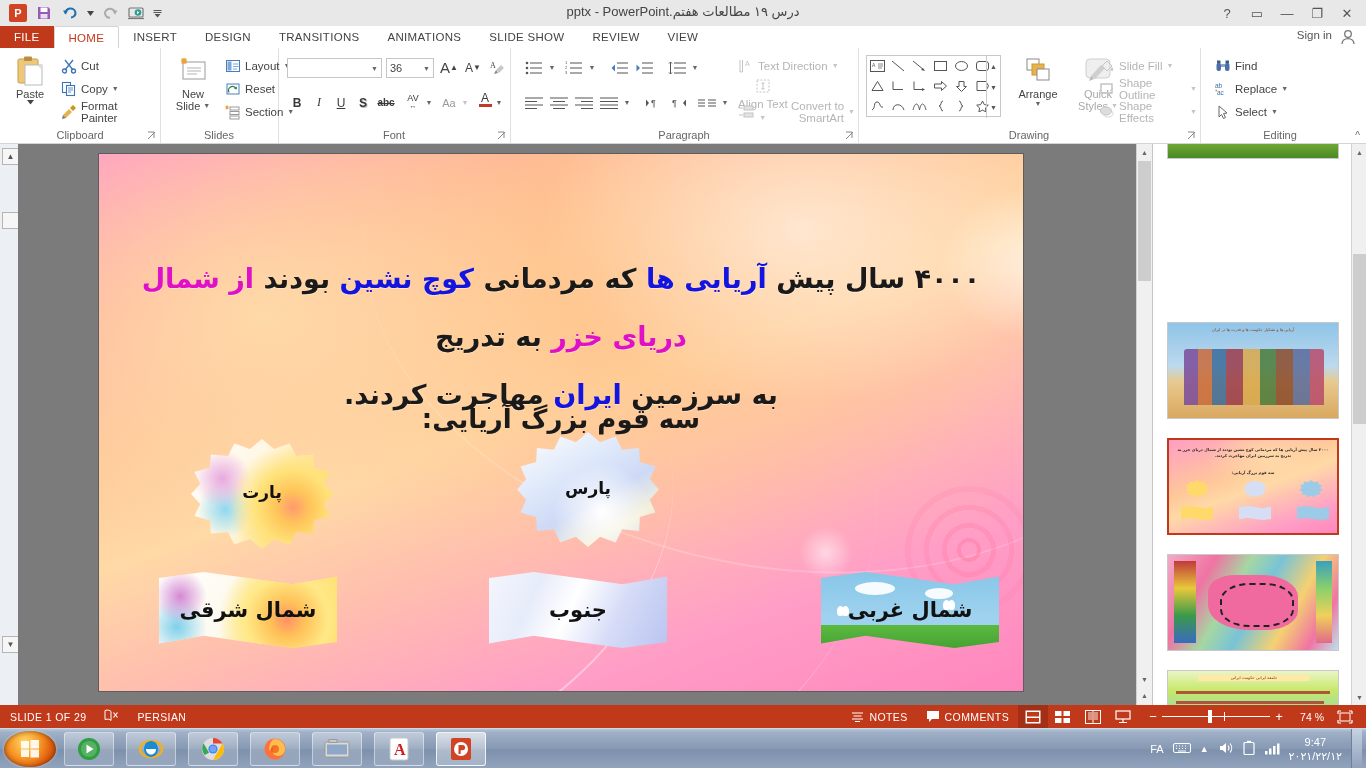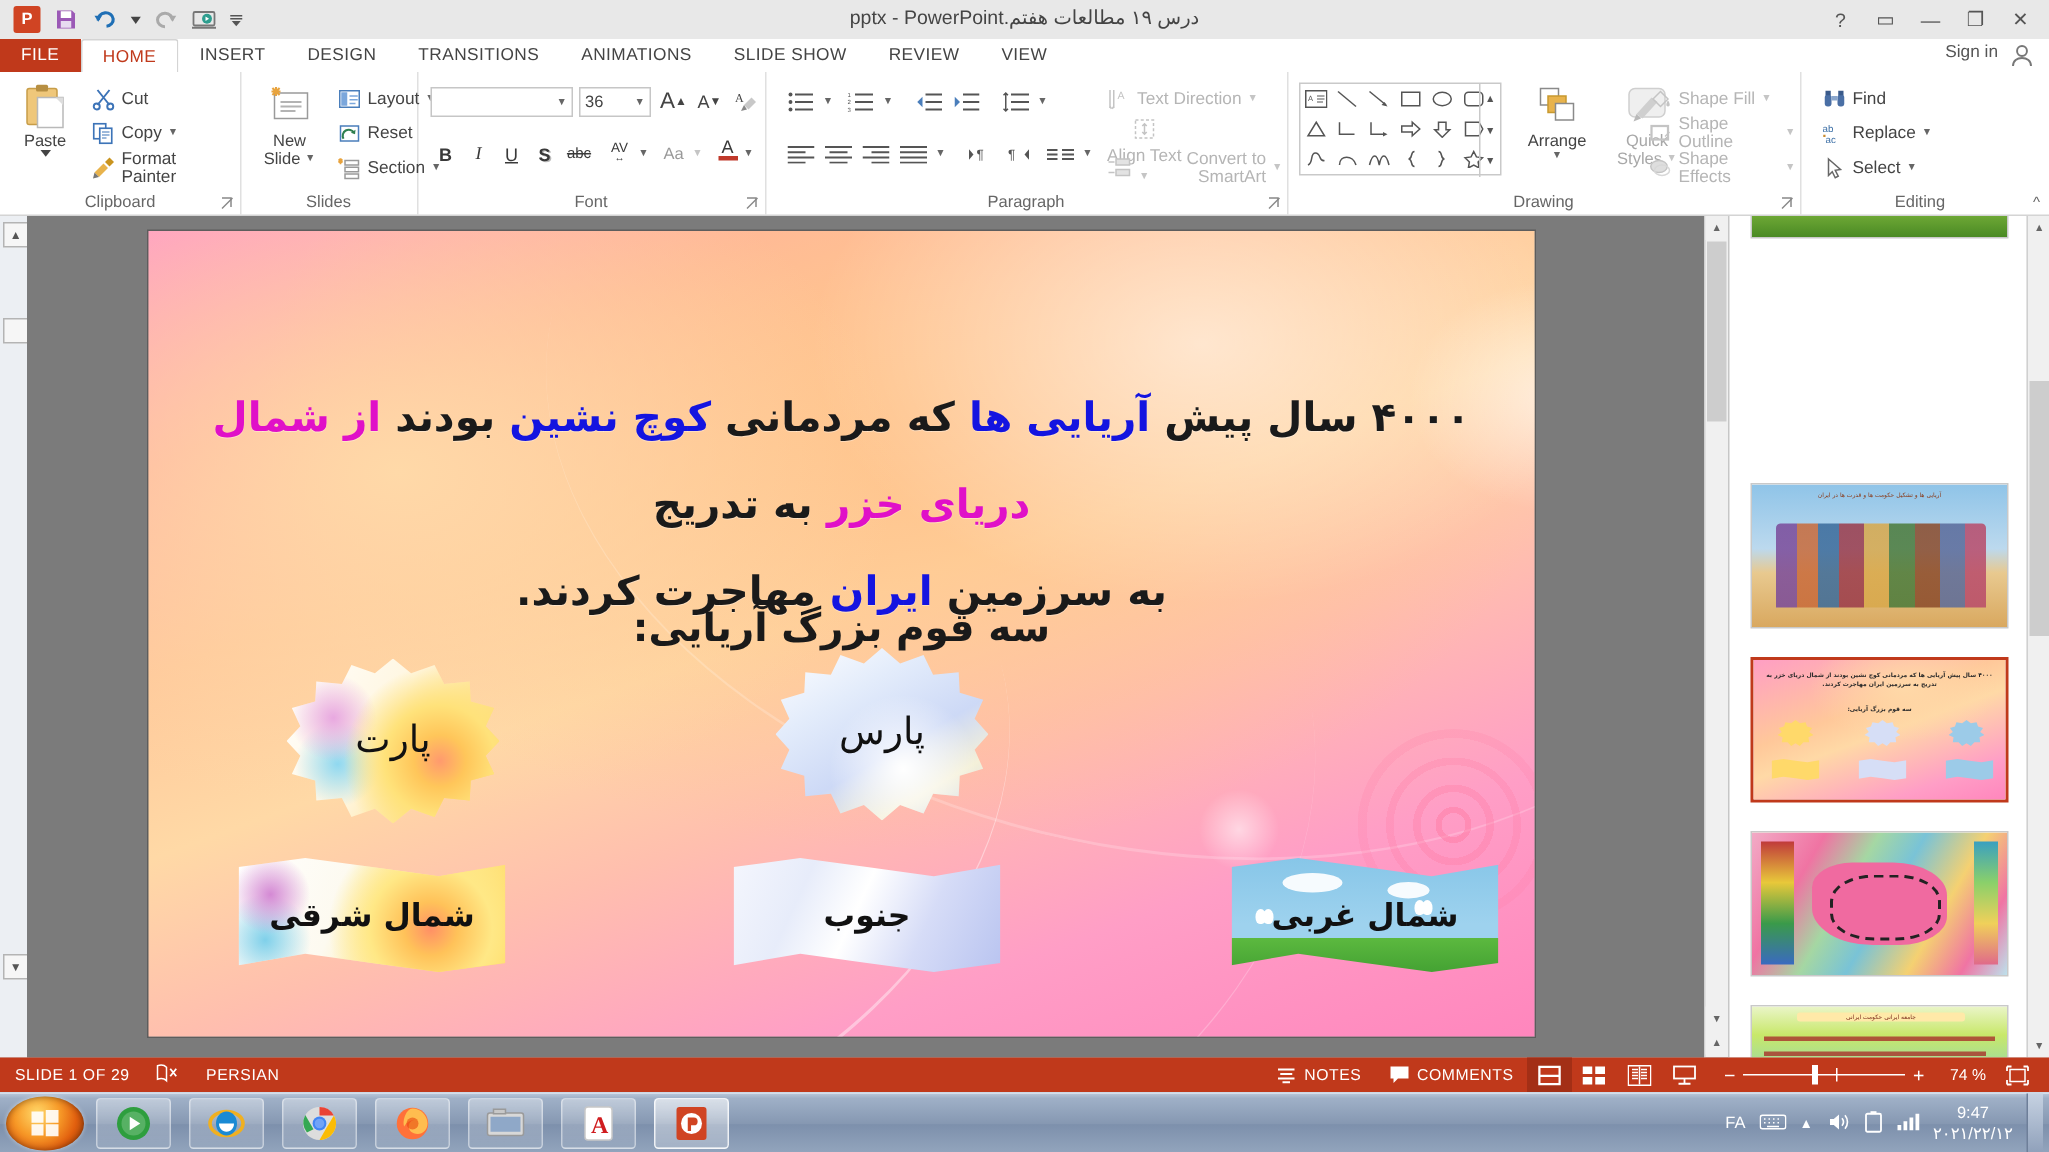--- a/index.html
+++ b/index.html
@@ -88,21 +88,21 @@
          text-shadow:0 1px 0 rgba(255,255,255,.35);}
   .seg-blue{color:#1414e0;}
   .seg-magenta{color:#e010c8;}
   .line3{left:24px;top:250px;width:876px;font-size:26px;color:#1a1a1a;}
 
   .star{position:absolute;display:flex;align-items:center;justify-content:center;
         clip-path:polygon(50% 0%,58.5% 9%,69.5% 4%,74% 15.5%,86% 14%,86.5% 26%,97.5% 30%,93.5% 41%,
                           100% 50%,93.5% 59%,97.5% 70%,86.5% 74%,86% 86%,74% 84.5%,69.5% 96%,58.5% 91%,
                           50% 100%,41.5% 91%,30.5% 96%,26% 84.5%,14% 86%,13.5% 74%,2.5% 70%,6.5% 59%,
                           0% 50%,6.5% 41%,2.5% 30%,13.5% 26%,14% 14%,26% 15.5%,30.5% 4%,41.5% 9%);}
-  .star .lab{font-size:25px;font-weight:normal;color:#111;direction:rtl;
+  .star .lab{font-size:17px;font-weight:bold;color:#111;direction:rtl;
              font-family:"DejaVu Sans","Liberation Sans",sans-serif;
              transform:translateY(-2px);}
 
   .star-a{background:
       radial-gradient(circle at 72% 62%, #ff9a6e 0%, #ffc65a 14%, #ffe27a 30%, rgba(255,240,170,0) 52%),
       radial-gradient(circle at 22% 36%, #e8a8e0 0%, rgba(240,190,235,0) 22%),
       radial-gradient(circle at 24% 64%, #8fd8f0 0%, rgba(150,216,240,0) 22%),
       linear-gradient(120deg,#ffffff 0%,#fff6e0 45%,#ffdf86 75%,#ffcf5e 100%);}
   .star-b{background:
       radial-gradient(circle at 60% 70%, #ffffff 0%, rgba(255,255,255,0) 42%),
@@ -386,21 +386,21 @@
             <text x="1" y="9" font-size="8" fill="#444" font-family="serif">A</text>
             <path d="M7 11l5-5 3 3-5 5z" fill="#c8c8c8"></path>
             <path d="M7 11l-2 4 4-1z" fill="#888"></path>
           </svg>
       </div>
 
       <div class="fbtn" style="position:absolute;left:9px;top:44px;font-weight:bold;">B</div>
       <div class="fbtn" style="position:absolute;left:31px;top:44px;font-style:italic;font-family:'Liberation Serif',serif;">I</div>
       <div class="fbtn" style="position:absolute;left:53px;top:44px;text-decoration:underline;">U</div>
       <div class="fbtn" style="position:absolute;left:75px;top:44px;font-weight:bold;text-shadow:1px 1px 0 #bbb;">S</div>
-      <div class="fbtn" style="position:absolute;left:95px;top:44px;width:26px;font-size:10px;text-decoration:line-through;">abc</div>
+      <div class="fbtn" style="position:absolute;left:95px;top:44px;width:26px;font-size:10px;text-decoration:line-through;font-weight:bold;">abc</div>
       <div class="fbtn" style="position:absolute;left:123px;top:42px;width:24px;flex-direction:column;font-size:9px;">
         <span>AV</span>
         <span style="font-size:7px;line-height:5px;">↔</span>
       </div>
       <div class="fbtn" style="position:absolute;left:146px;top:44px;width:10px;">
           <span class="caret">▼</span>
         </div>
       <div class="fbtn" style="position:absolute;left:159px;top:44px;width:24px;font-size:11px;color:#999;">Aa</div>
       <div class="fbtn" style="position:absolute;left:182px;top:44px;width:10px;">
           <span class="caret dis">▼</span>
@@ -682,21 +682,21 @@
         </span>
       </div>
 
       <div class="smallbtn dis" style="position:absolute;left:238px;top:7px;">
         <span class="ic16">
           <svg width="16" height="16" viewBox="0 0 16 16">
               <path d="M3 8l5-5 5 5-5 5z" fill="none" stroke="#c4c4c4"></path>
               <path d="M13 9c1.5 2 1.5 4 0 4s-1.5-2 0-4z" fill="#c4c4c4"></path>
             </svg>
         </span>
-        <span>Shape Fill</span>
+        <span>Slide Fill</span>
         <span class="caret dis">▼</span>
       </div>
       <div class="smallbtn dis" style="position:absolute;left:238px;top:30px;">
         <span class="ic16">
           <svg width="16" height="16" viewBox="0 0 16 16">
               <rect x="2" y="3" width="11" height="9" fill="none" stroke="#c4c4c4" stroke-width="1.5"></rect>
               <path d="M11 10l3-3" stroke="#c4c4c4"></path>
             </svg>
         </span>
         <span>Shape Outline</span>

